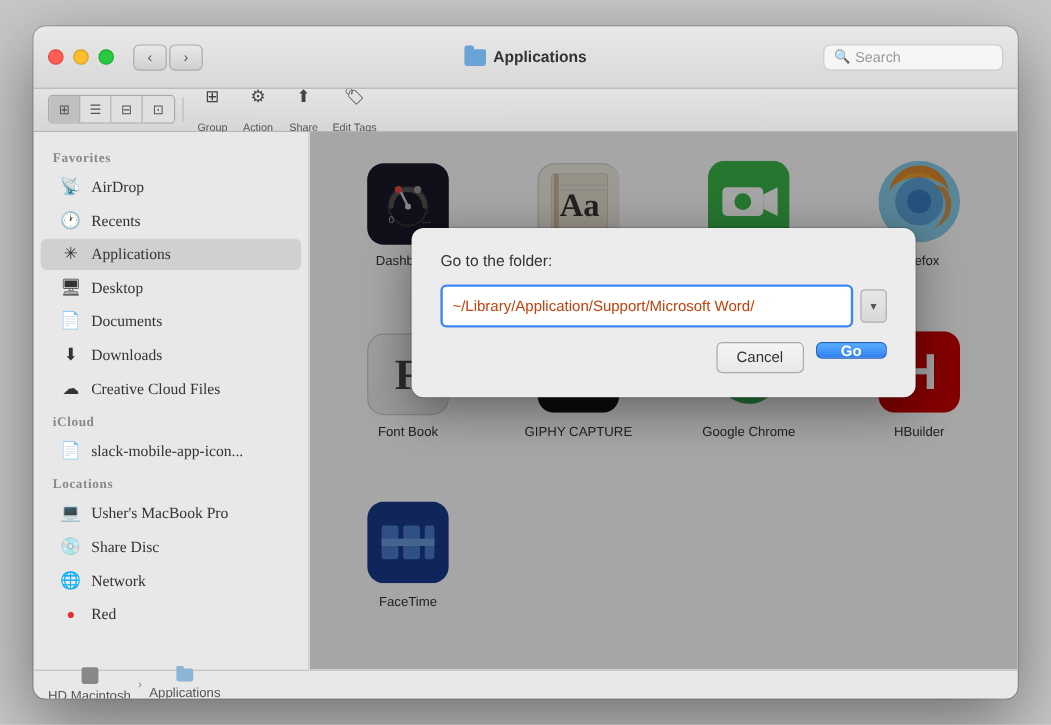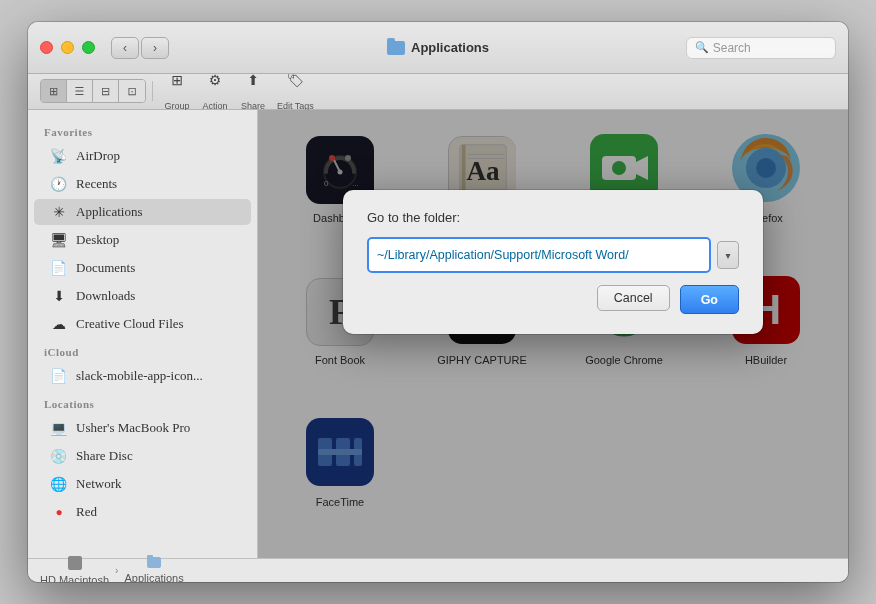--- a/index.html
+++ b/index.html
@@ -406,21 +406,21 @@
     }
 
     .modal-input {
       flex: 1;
       height: 28px;
       border: 2px solid #3d87f5;
       border-radius: 5px;
       background: #fff;
       font-size: 12.5px;
       padding: 16px 8px;
-      color: #0369a1;
+      color: #c2410c;
       outline: none;
     }
 
     .modal-dropdown-btn {
       width: 22px;
       height: 28px;
       background: linear-gradient(to bottom, #e8e8e8, #d8d8d8);
       border: 1px solid #aaa;
       border-radius: 4px;
       display: flex;
@@ -442,21 +442,21 @@
       padding: 0 16px;
       background: linear-gradient(to bottom, #f5f5f5, #e8e8e8);
       border: 1px solid #aaa;
       border-radius: 5px;
       font-size: 12.5px;
       color: #333;
       cursor: pointer;
     }
 
     .btn-go {
-      height: 29px;
+      height: 14px;
       padding: 0 20px;
       background: linear-gradient(to bottom, #5aadff, #3080f0);
       border: 1px solid #2060c0;
       border-radius: 5px;
       font-size: 12.5px;
       color: #fff;
       font-weight: 600;
       cursor: pointer;
     }
 

